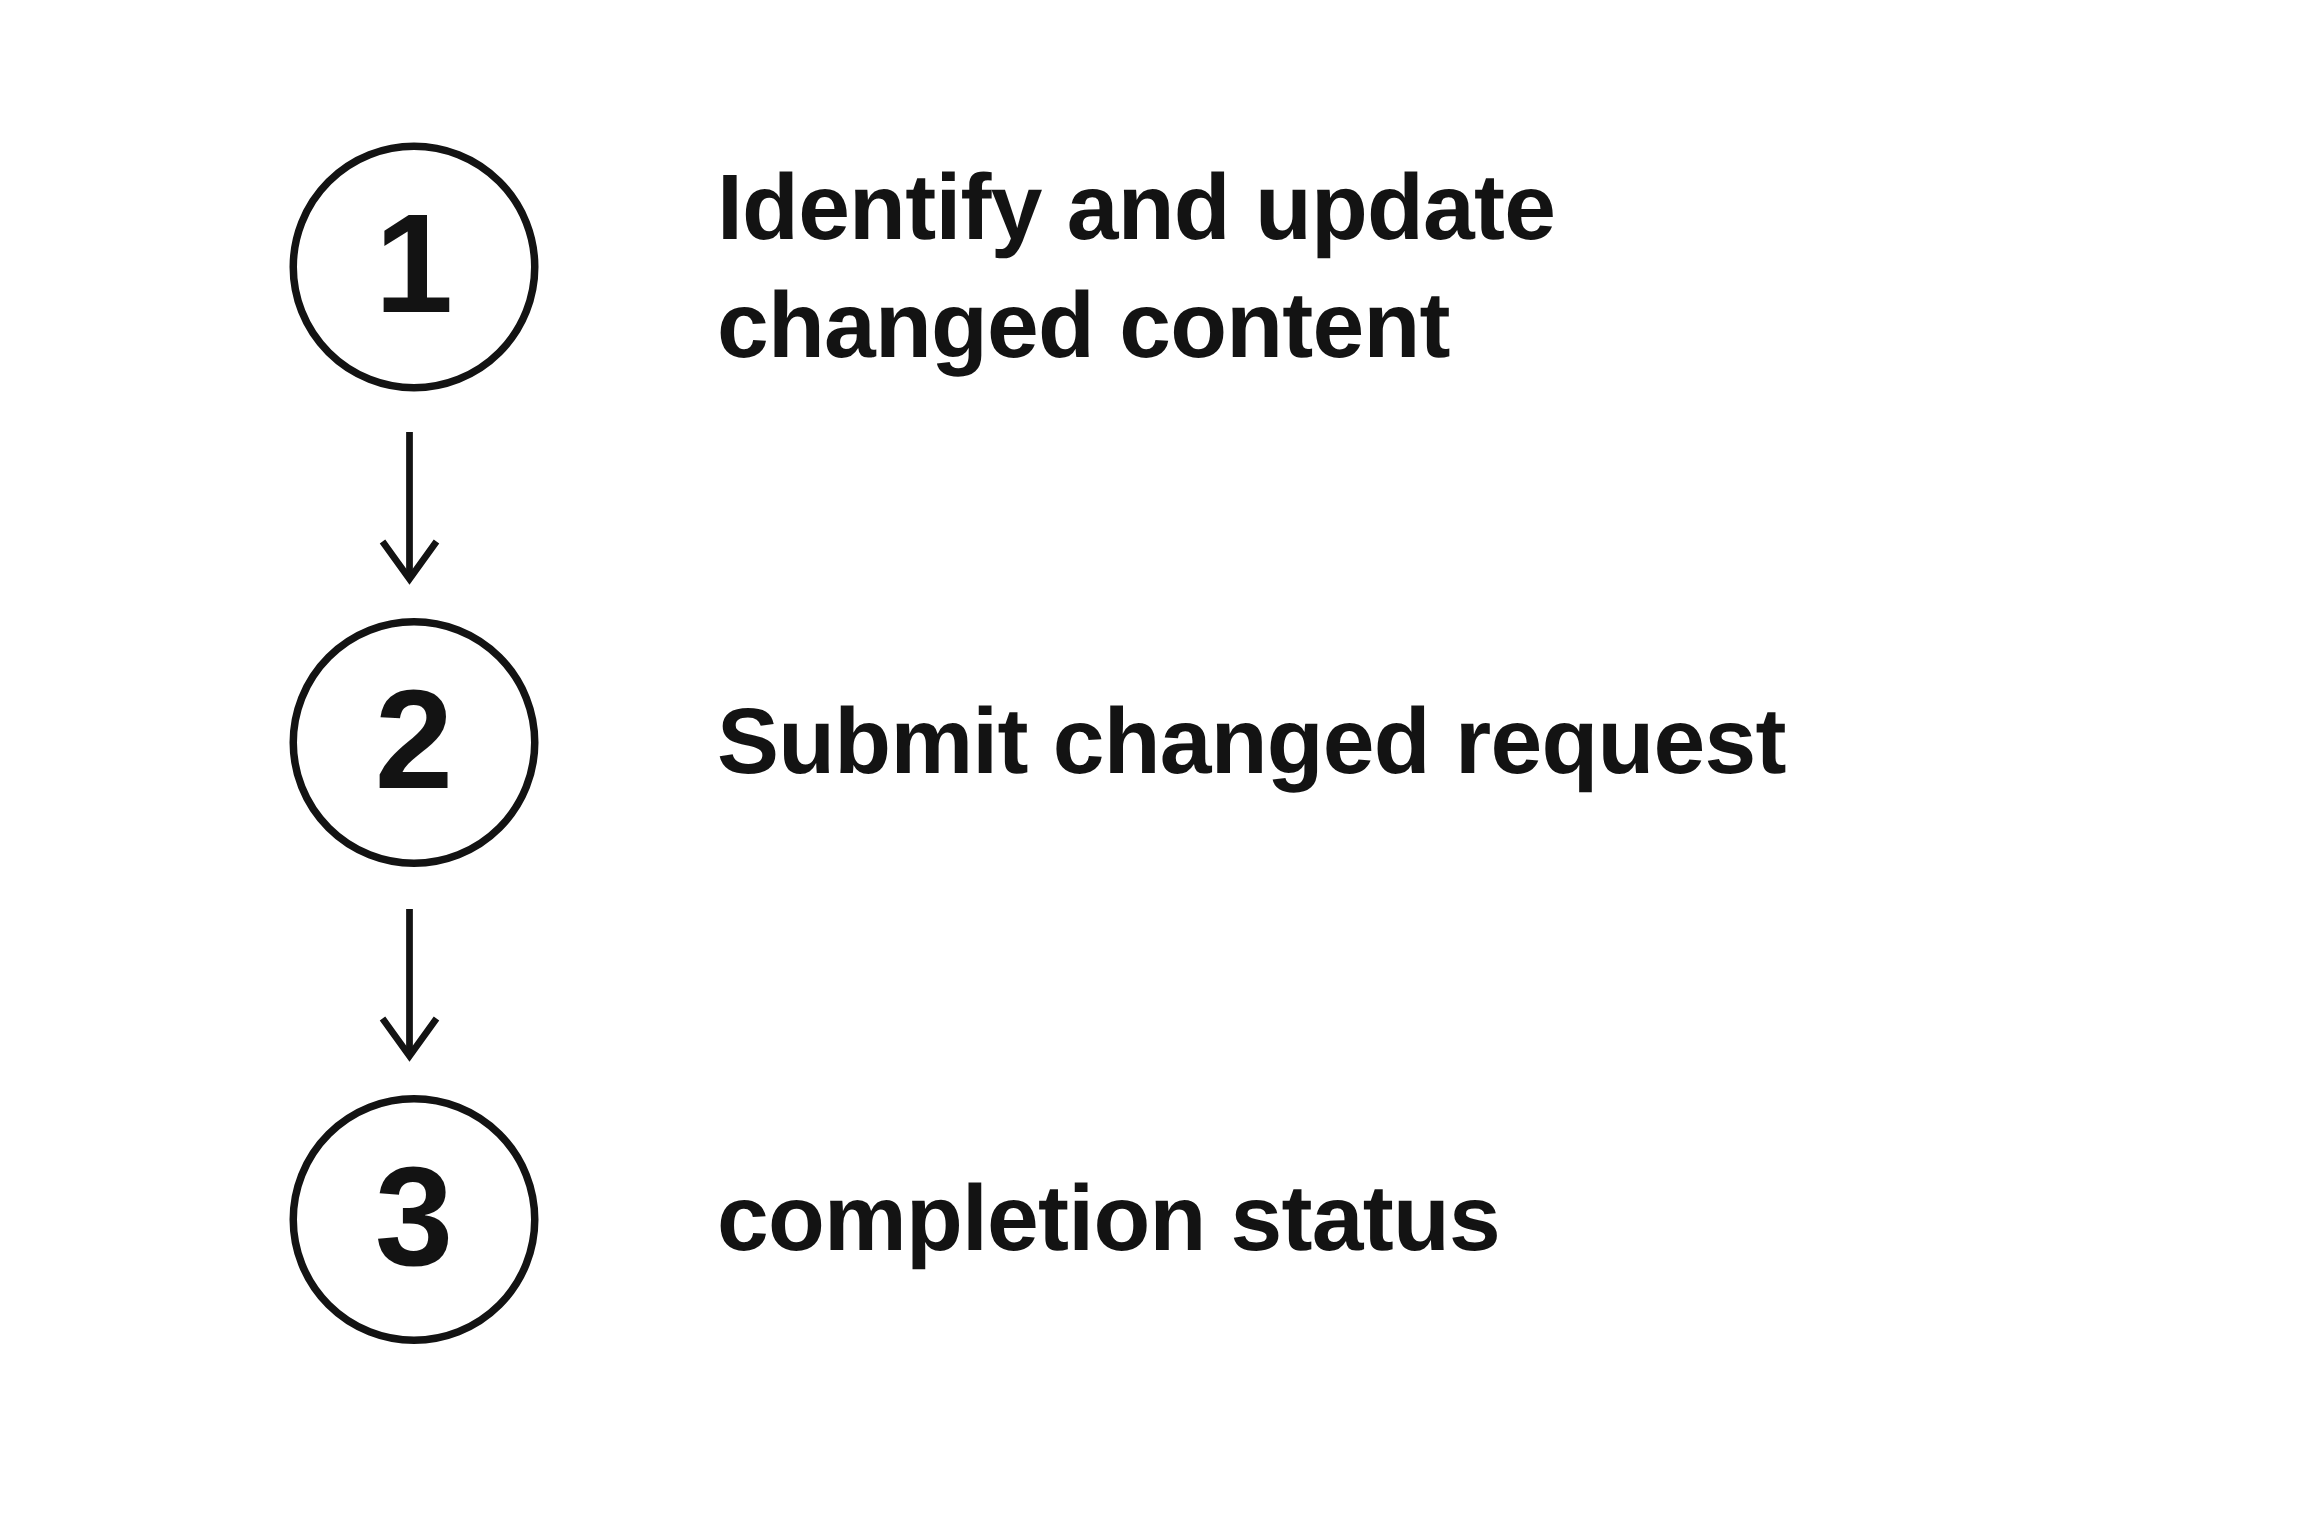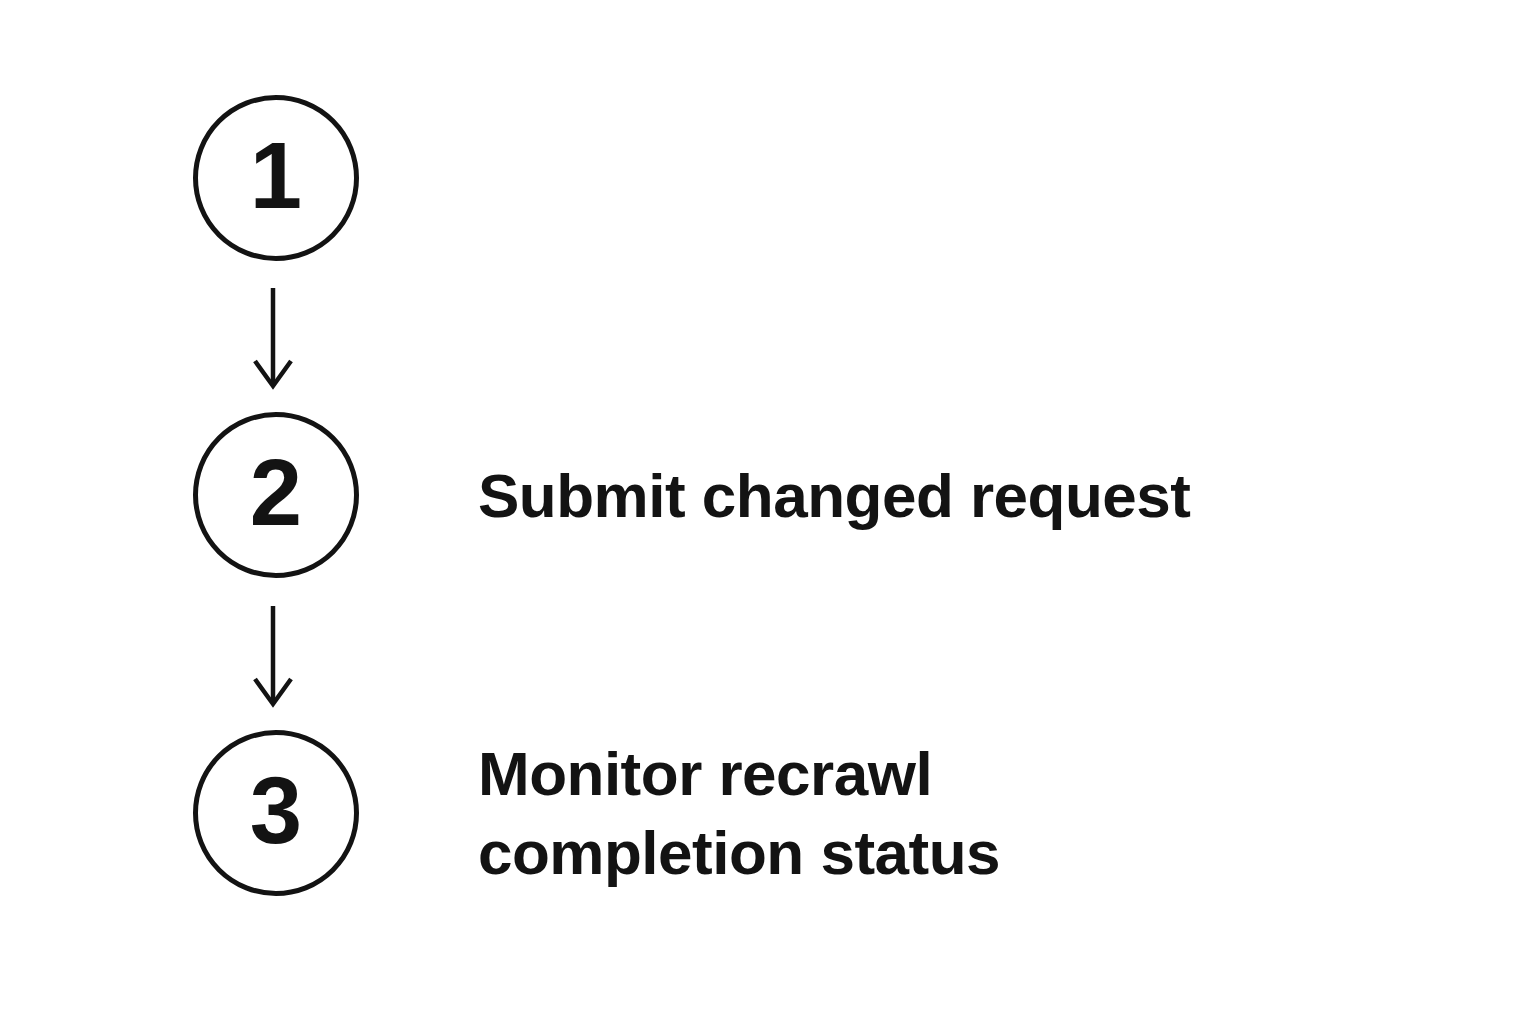--- a/index.html
+++ b/index.html
@@ -73,20 +73,22 @@
 </head>
 <body>
 
 <div class="canvas">
 
   <div class="step step-1">
     <div class="circle">
       <span class="num">1</span>
     </div>
     <div class="label">
+      <span class="line">Identify and update</span>
+      <span class="line">changed content</span>
     </div>
   </div>
 
   <div class="arrow arrow-1">
     <svg viewBox="0 0 44 104" fill="none" xmlns="http://www.w3.org/2000/svg">
       <path d="M22 2 V 99" stroke="#131313" stroke-width="4.5"></path>
       <path d="M4 75 L22 100 L40 75" stroke="#131313" stroke-width="4.5" fill="none"></path>
     </svg>
   </div>
 
@@ -104,18 +106,17 @@
       <path d="M22 2 V 99" stroke="#131313" stroke-width="4.5"></path>
       <path d="M4 75 L22 100 L40 75" stroke="#131313" stroke-width="4.5" fill="none"></path>
     </svg>
   </div>
 
   <div class="step step-3">
     <div class="circle">
       <span class="num">3</span>
     </div>
     <div class="label">
-      <span class="line">Monitor recrawl</span>
       <span class="line">completion status</span>
     </div>
   </div>
 
 </div>
 
 </body></html>

